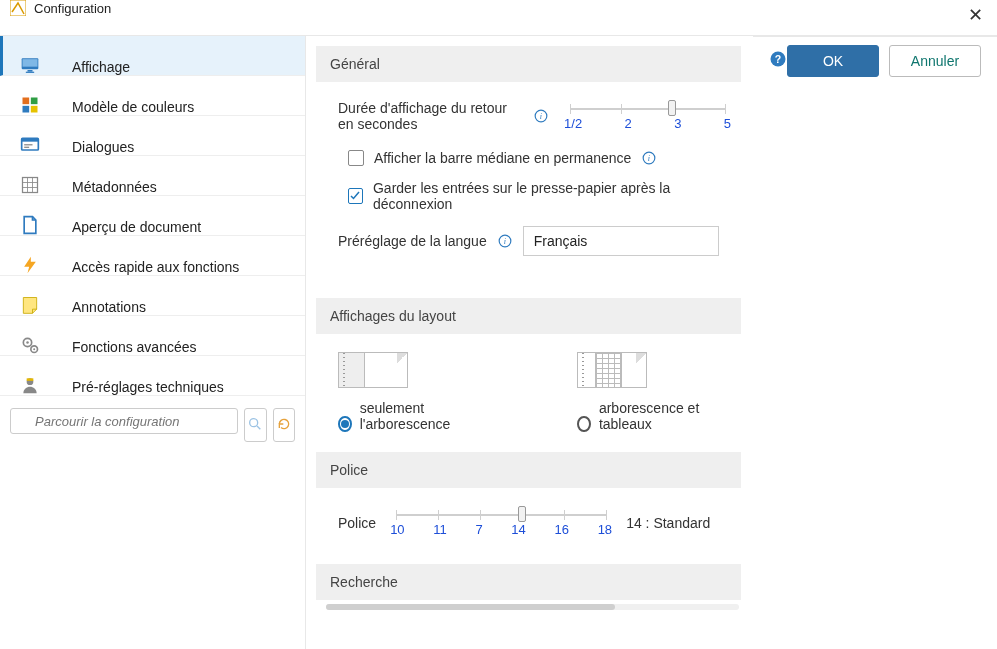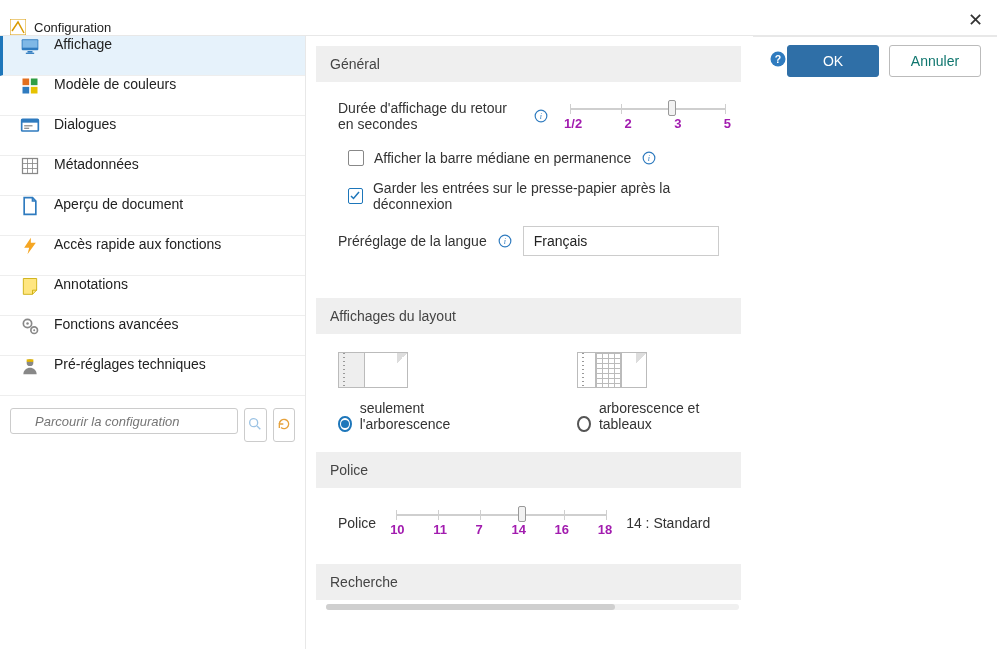--- a/index.html
+++ b/index.html
@@ -1,27 +1,27 @@
 <!DOCTYPE html>
 <html><head>
 <meta charset="utf-8">
 <style>
   * { box-sizing: border-box; margin: 0; padding: 0; }
   html, body { width: 997px; height: 649px; font-family: "Segoe UI", Arial, sans-serif; font-size: 14px; color: #333; background: #fff; overflow: hidden; }
   .window { width: 100%; height: 100%; display: flex; flex-direction: column; }
-  .titlebar { height: 36px; display: flex; align-items: flex-end; justify-content: space-between; padding: 0 10px; border-bottom: 1px solid #e8e8e8; }
+  .titlebar { height: 36px; display: flex; align-items: flex-start; justify-content: space-between; padding: 0 10px; border-bottom: 1px solid #e8e8e8; }
   .titlebar-left { display: flex; align-items: center; gap: 8px; }
   .app-icon { width: 16px; height: 16px; }
   .title-text { font-size: 13px; color: #222; }
   .close-x { font-size: 18px; color: #333; cursor: pointer; padding: 4px; }
 
   .body { flex: 1; display: flex; overflow: hidden; }
   .sidebar { width: 306px; border-right: 1px solid #e8e8e8; display: flex; flex-direction: column; }
   .nav { flex: 0 0 auto; }
-  .nav-item { height: 40px; display: flex; align-items: flex-start; gap: 14px; padding: 0 20px; border-bottom: 1px solid #eee; cursor: pointer; }
+  .nav-item { height: 40px; display: flex; align-items: flex-end; gap: 32px; padding: 0 20px; border-bottom: 1px solid #eee; cursor: pointer; }
   .nav-item.active { background: #e6f2fb; border-left: 3px solid #1d76ba; padding-left: 17px; }
   .nav-item svg, .nav-icon { width: 20px; height: 20px; flex: 0 0 auto; }
   .nav-label { font-size: 14px; color: #222; }
   .search-row { display: flex; gap: 6px; padding: 12px 10px; }
   .search-box { flex: 1; height: 26px; border: 1px solid #ccc; border-radius: 3px; padding: 0 24px; font-size: 13px; font-style: italic; color: #888; outline: none; }
   .icon-btn { width: 38px; height: 34px; border: 1px solid #ccc; border-radius: 3px; background: #fff; display: flex; align-items: center; justify-content: center; cursor: pointer; }
 
   .content-wrap { flex: 1; display: flex; flex-direction: row; overflow: hidden; }
   .content { flex: 1; overflow-y: auto; overflow-x: hidden; padding: 10px 0 0 10px; }
   .content-inner { padding-right: 6px; }
@@ -34,21 +34,21 @@
   .chk { width: 16px; height: 16px; border: 1.5px solid #888; border-radius: 2px; display: flex; align-items: center; justify-content: center; cursor: pointer; }
   .chk.checked { border-color: #1d76ba; }
   .chk.checked svg { display: block; }
   .chk svg { display: none; }
   .lbl { font-size: 14px; color: #333; }
 
   .slider-wrap { position: relative; width: 210px; height: 28px; margin-left: 12px; }
   .slider-track { position: absolute; top: 6px; left: 0; right: 0; height: 2px; background: #cfcfcf; }
   .slider-tick { position: absolute; top: 2px; width: 1px; height: 10px; background: #cfcfcf; }
   .slider-thumb { position: absolute; top: -2px; width: 8px; height: 16px; background: #f2f2f2; border: 1px solid #999; border-radius: 2px; cursor: pointer; }
-  .slider-labels { position: absolute; top: 14px; left: -6px; right: -6px; display: flex; justify-content: space-between; font-size: 13px; color: #a21caf; font-weight: bold; }
+  .slider-labels { position: absolute; top: 14px; left: -6px; right: -6px; display: flex; justify-content: space-between; font-size: 13px; color: #1d4ed8; }
 
   .dropdown { flex: 1; height: 30px; border: 1px solid #ccc; display: flex; align-items: center; padding: 0 10px; font-size: 14px; color: #222; cursor: pointer; margin-right: 6px;}
   
   .layout-opts { display: flex; gap: 90px; padding: 0 22px 20px 22px; }
   .layout-col { display: flex; flex-direction: column; gap: 12px; }
   .layout-thumb { width: 70px; height: 36px; border: 1px solid #bbb; display: flex; cursor: pointer; }
   .layout-thumb.sel { background: #eaeaea; }
   .layout-thumb .t-tree { width: 26px; border-right: 1px solid #bbb; background:
      repeating-linear-gradient(to bottom, #999 0 1px, transparent 1px 4px),
      linear-gradient(#eee,#eee); background-size: 2px 100%, auto; background-position: 4px 0,0 0; background-repeat: no-repeat, repeat; }

